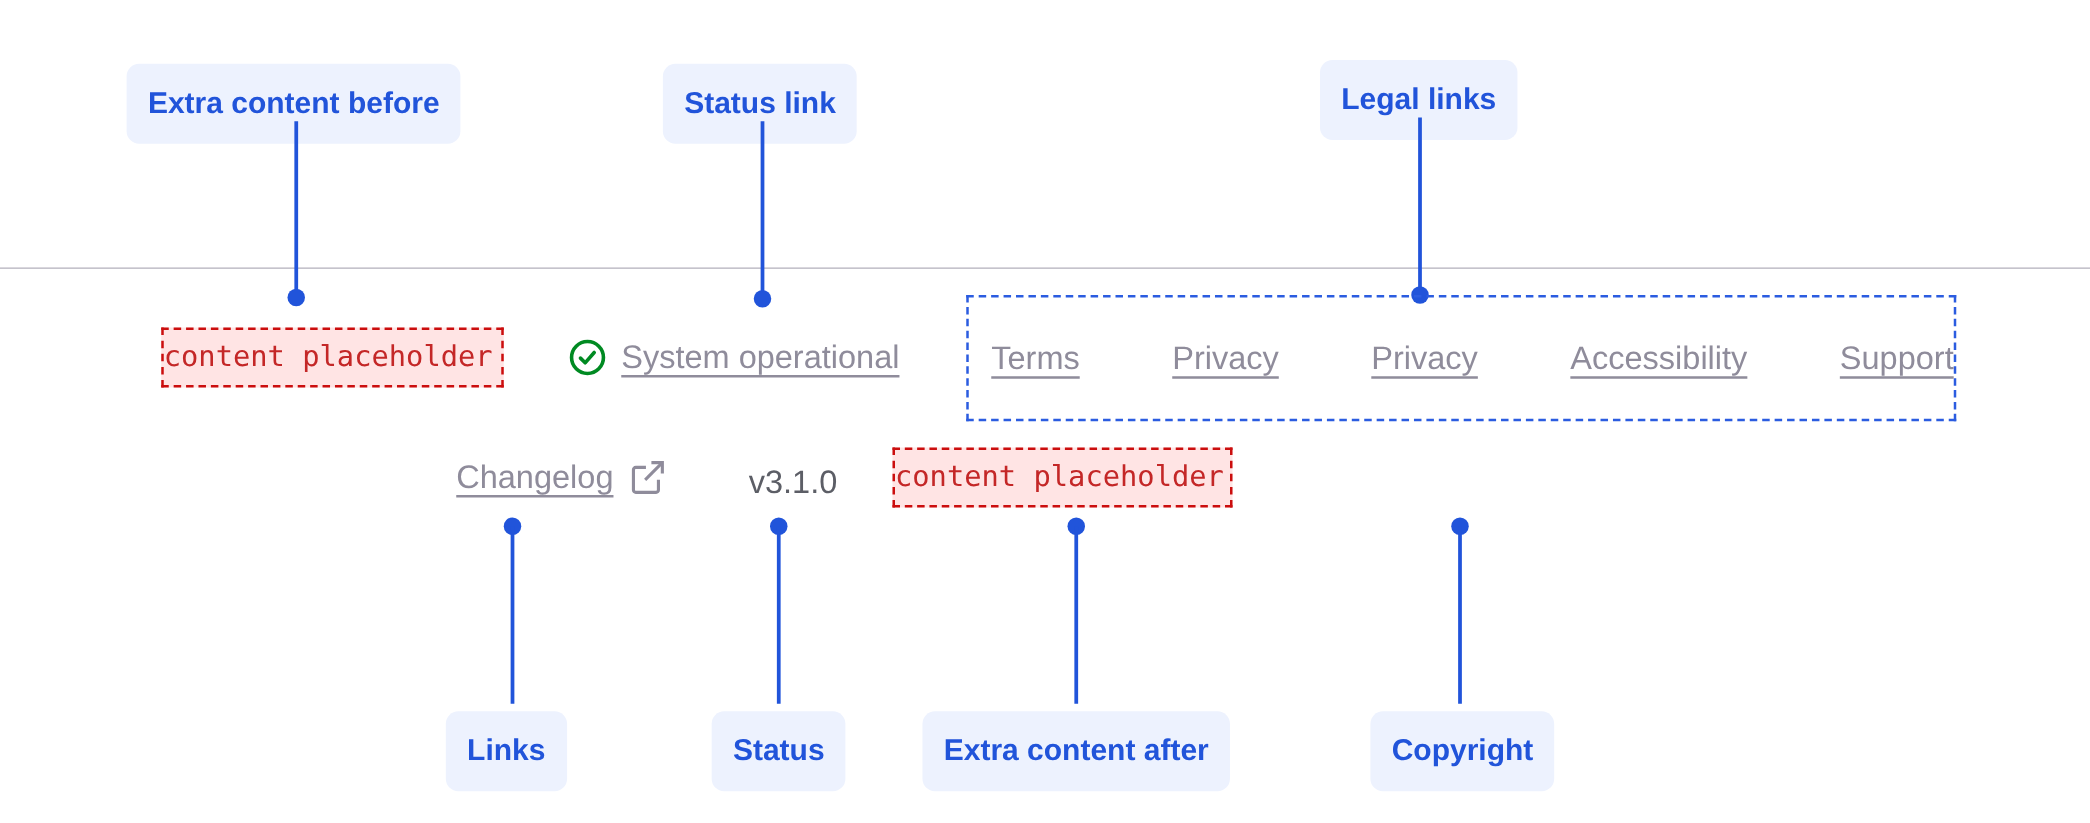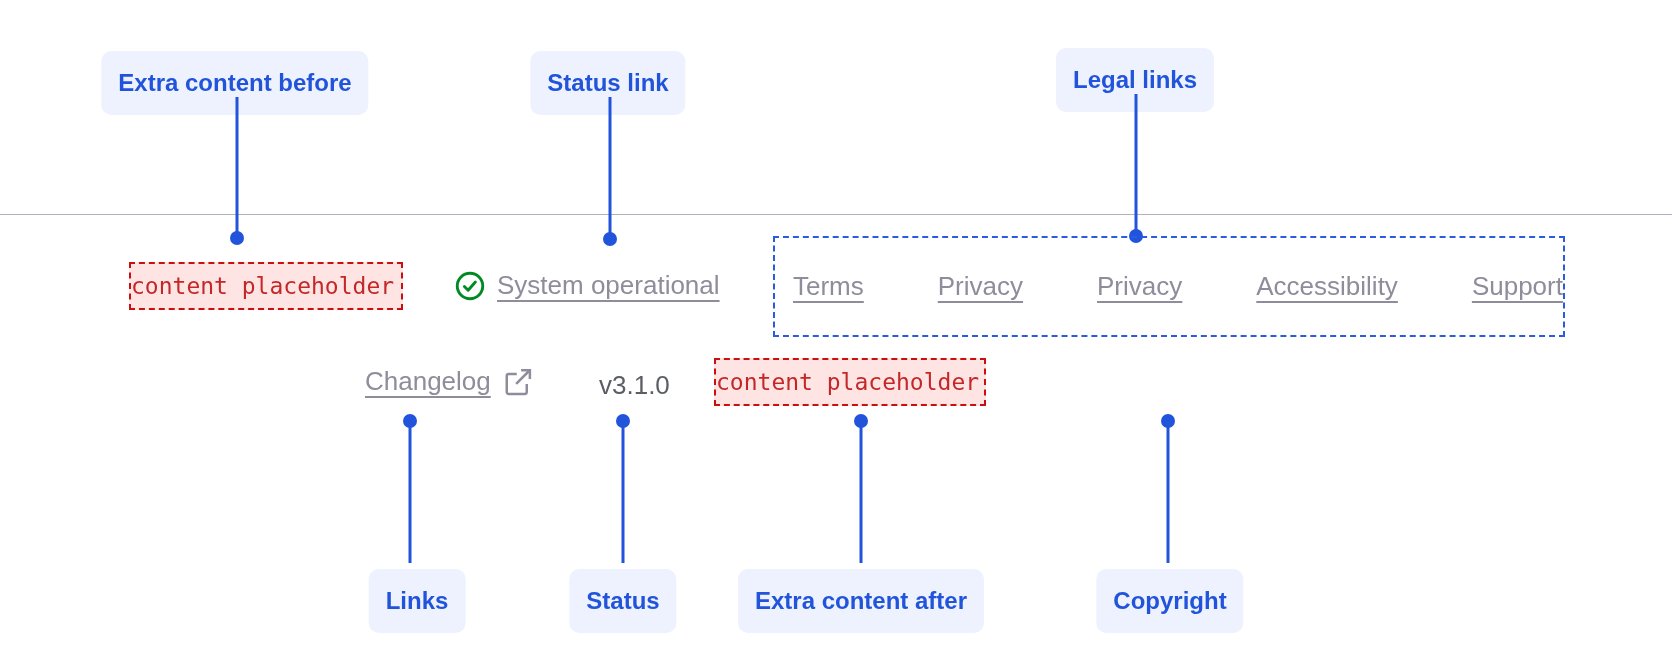--- a/index.html
+++ b/index.html
@@ -100,18 +100,18 @@
 
   <div class="dot" style="left:410px;top:421px;"></div>
   <div class="vline" style="left:410px;top:421px;height:142px;"></div>
   <div class="dot" style="left:623px;top:421px;"></div>
   <div class="vline" style="left:623px;top:421px;height:142px;"></div>
   <div class="dot" style="left:861px;top:421px;"></div>
   <div class="vline" style="left:861px;top:421px;height:142px;"></div>
   <div class="dot" style="left:1168px;top:421px;"></div>
   <div class="vline" style="left:1168px;top:421px;height:142px;"></div>
 
-  <div class="callout" style="left:417px;top:569px;">Links</div>
+  <div class="callout" style="left:405px;top:569px;">Links</div>
   <div class="callout" style="left:623px;top:569px;">Status</div>
   <div class="callout" style="left:861px;top:569px;">Extra content after</div>
   <div class="callout" style="left:1170px;top:569px;">Copyright</div>
 
 </div>
 
 </body></html>

